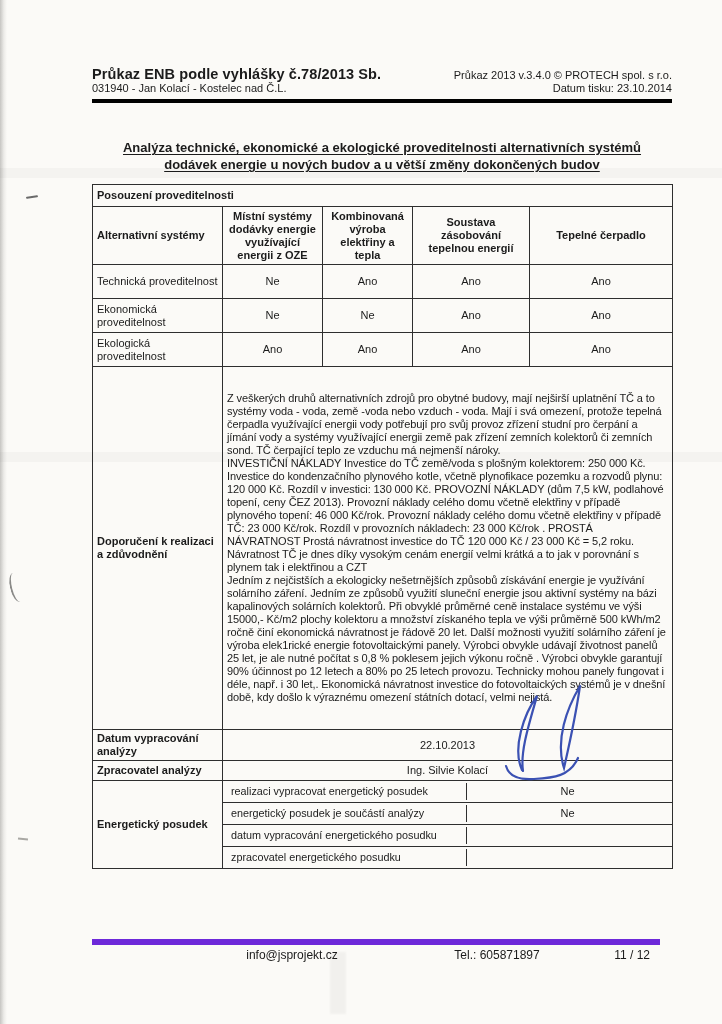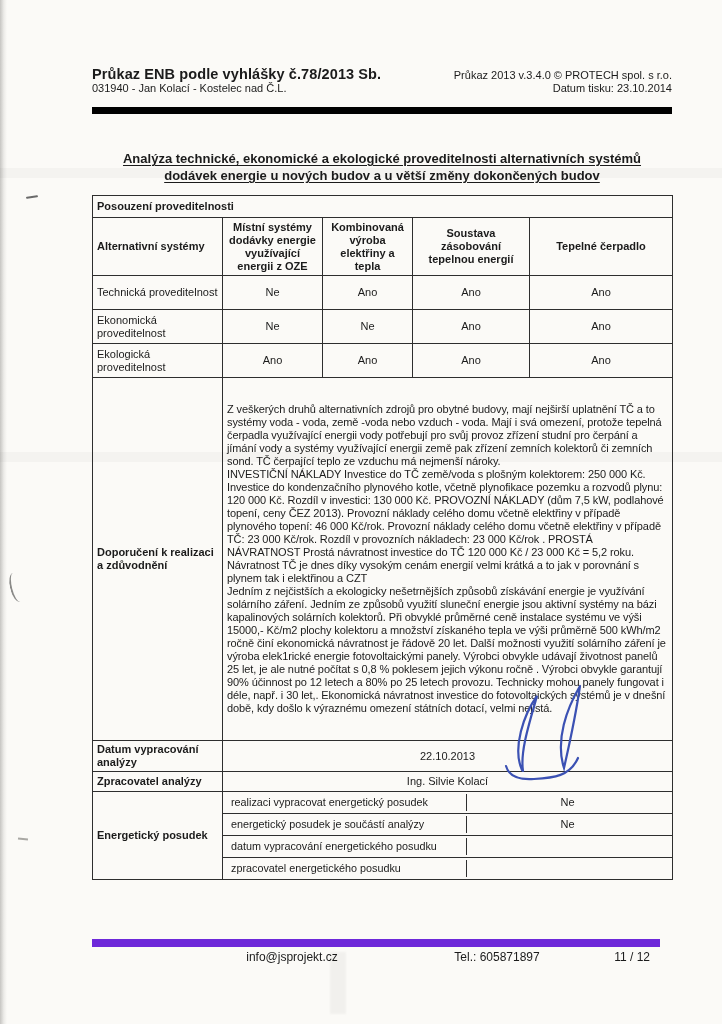--- a/index.html
+++ b/index.html
@@ -20,21 +20,21 @@
   .margin-mark-2 { position:absolute; left:10px; top:572px; width:16px; height:30px;
     border-left:2px solid #8a8a88; border-radius:50% 0 0 50%/60% 0 0 60%; transform:rotate(-14deg); }
   .margin-mark-3 { position:absolute; left:18px; top:838px; width:10px; height:2px;
     background:#a9a8a4; transform:rotate(6deg); }
   .bottom-smudge { position:absolute; left:330px; top:952px; width:16px; height:62px;
     background:rgba(120,118,112,0.07); filter:blur(1px); }
 
   .content { position:absolute; left:92px; top:66px; width:580px; }
 
   
-  .doc-header { border-bottom:7px solid #000000; padding-bottom:12px; }
+  .doc-header { border-bottom:4px solid #000000; padding-bottom:4px; }
   .hrow { display:flex; justify-content:space-between; align-items:baseline; }
   .h-title { font-size:14.5px; font-weight:bold; letter-spacing:0.1px; }
   .h-small { font-size:11px; line-height:13px; }
 
   
   .doc-title { margin:36px auto 0 auto; max-width:545px; text-align:center;
     font-size:13px; font-weight:bold; line-height:17px;
     text-decoration:underline; text-underline-offset:2px; }
 
   
@@ -54,21 +54,21 @@
   .split { display:flex; align-items:stretch; height:100%; }
   .split-l { flex:0 0 240px; border-right:1.5px solid #2e2e2e;
     padding:2px 4px; display:flex; align-items:center; font-size:10.8px; }
   .split-v { flex:1; display:flex; align-items:center; justify-content:center; font-size:11px; }
 
   
   .signature { position:absolute; left:492px; top:680px; z-index:5; pointer-events:none; }
 
   
   .doc-footer { position:absolute; left:92px; top:939px; width:568px;
-    border-top:8px solid #6d28d9; height:22px; }
+    border-top:6px solid #6d28d9; height:22px; }
   .doc-footer span { position:absolute; top:3px; font-size:12px; }
   .f-email { left:110px; width:180px; text-align:center; }
   .f-phone { left:320px; width:170px; text-align:center; }
   .f-page  { right:10px; }
 </style>
 </head>
 <body>
 
 <div class="page">
 

